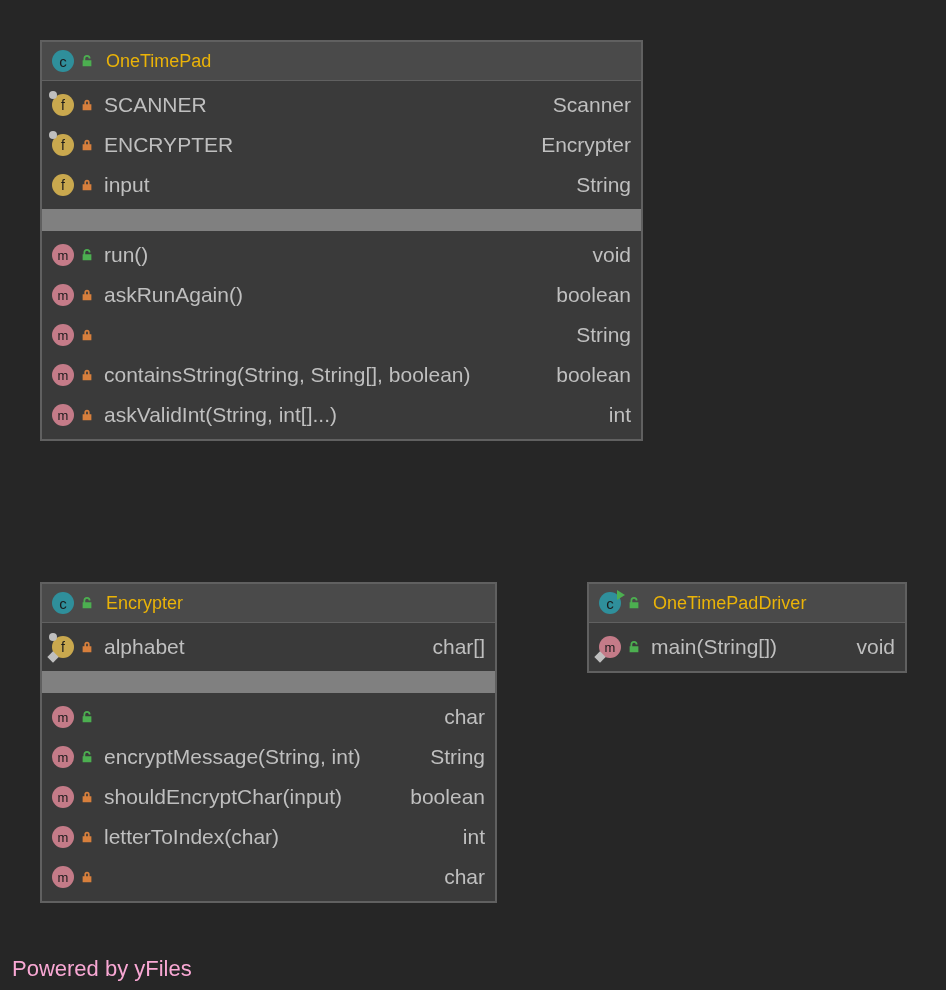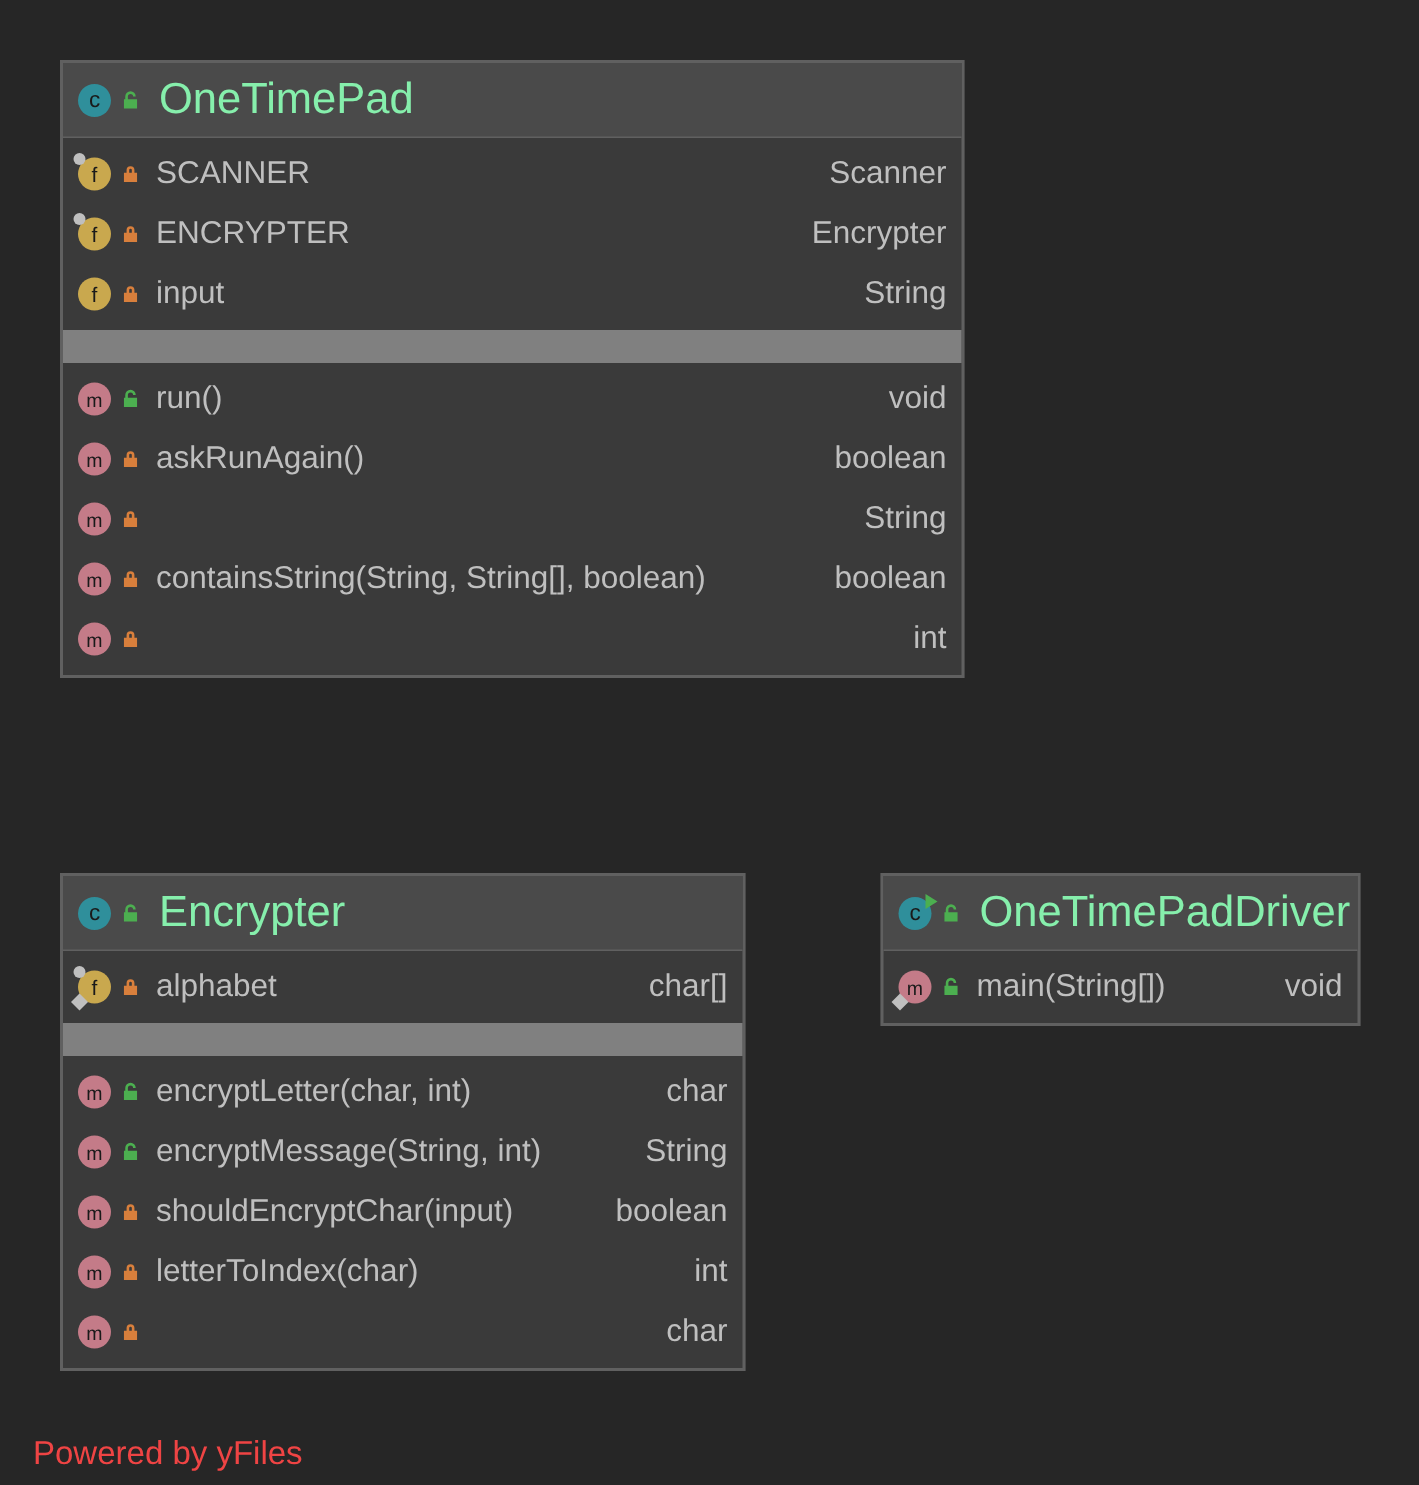--- a/index.html
+++ b/index.html
@@ -20,22 +20,22 @@
 }
 .class-header {
   background: #4a4a4a;
   padding: 8px 10px;
   display: flex;
   align-items: center;
   gap: 6px;
   border-bottom: 1px solid #606060;
 }
 .class-name {
-  color: #86efac;
-  font-size: 29px;
+  color: #eab308;
+  font-size: 18px;
   margin-left: 6px;
   text-align: center;
 }
 .section {
   padding: 4px 0;
 }
 .row {
   display: flex;
   align-items: center;
   padding: 8px 10px;
@@ -142,23 +142,23 @@
 .vis-public svg { width: 14px; height: 14px; }
 .vis-private {
   width: 14px;
   height: 14px;
   display: inline-flex;
   flex-shrink: 0;
 }
 .vis-private svg { width: 14px; height: 14px; }
 .footer {
   position: absolute;
-  left: 22px;
+  left: 12px;
   bottom: 8px;
-  color: #ef4444;
+  color: #f9a8d4;
   font-size: 22px;
 }
 </style>
 </head>
 <body>
 
 <div class="class-box" style="left:40px; top:40px; width:603px;">
   <div class="class-header">
     <span class="icon-class">c</span>
     <span class="vis-public">
@@ -256,20 +256,21 @@
       <span class="member-type">boolean</span>
     </div>
     <div class="row">
       <div class="row-left">
         <span class="icon-method">m</span>
         <span class="vis-private">
             <svg viewBox="0 0 16 16">
               <path fill="#d87f3c" d="M5 7V5a3 3 0 016 0v2h2v7H3V7h2zm2 0h2V5a1 1 0 00-2 0v2z"></path>
             </svg>
           </span>
+        <span class="member-name">askValidInt(String, int[]...)</span>
       </div>
       <span class="member-type">int</span>
     </div>
   </div>
 </div>
 
 <div class="class-box" style="left:40px; top:582px; width:457px;">
   <div class="class-header">
     <span class="icon-class">c</span>
     <span class="vis-public">
@@ -296,21 +297,20 @@
   <div class="separator"></div>
   <div class="section">
     <div class="row">
       <div class="row-left">
         <span class="icon-method">m</span>
         <span class="vis-public">
             <svg viewBox="0 0 16 16">
               <path fill="#4caf50" d="M4 7V5a4 4 0 018 0h-2a2 2 0 00-4 0v2h7v7H3V7h1z"></path>
             </svg>
           </span>
-        <span class="member-name">encryptLetter(char, int)</span>
       </div>
       <span class="member-type">char</span>
     </div>
     <div class="row">
       <div class="row-left">
         <span class="icon-method">m</span>
         <span class="vis-public">
             <svg viewBox="0 0 16 16">
               <path fill="#4caf50" d="M4 7V5a4 4 0 018 0h-2a2 2 0 00-4 0v2h7v7H3V7h1z"></path>
             </svg>

